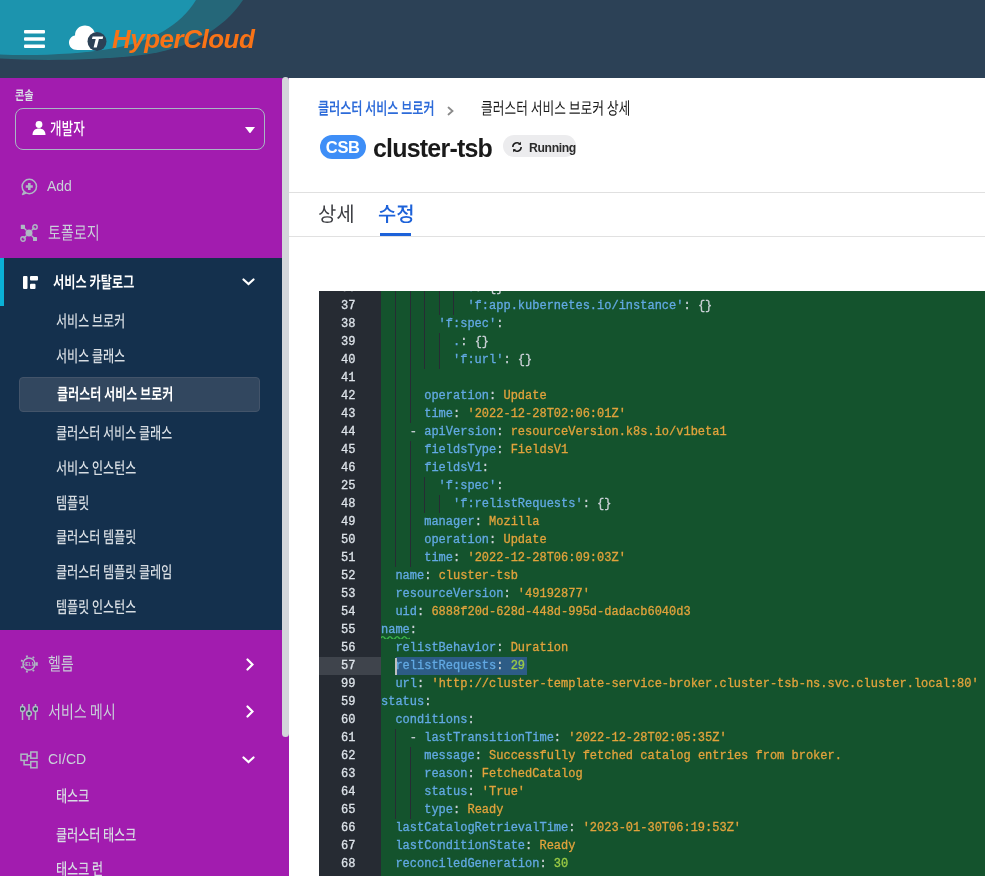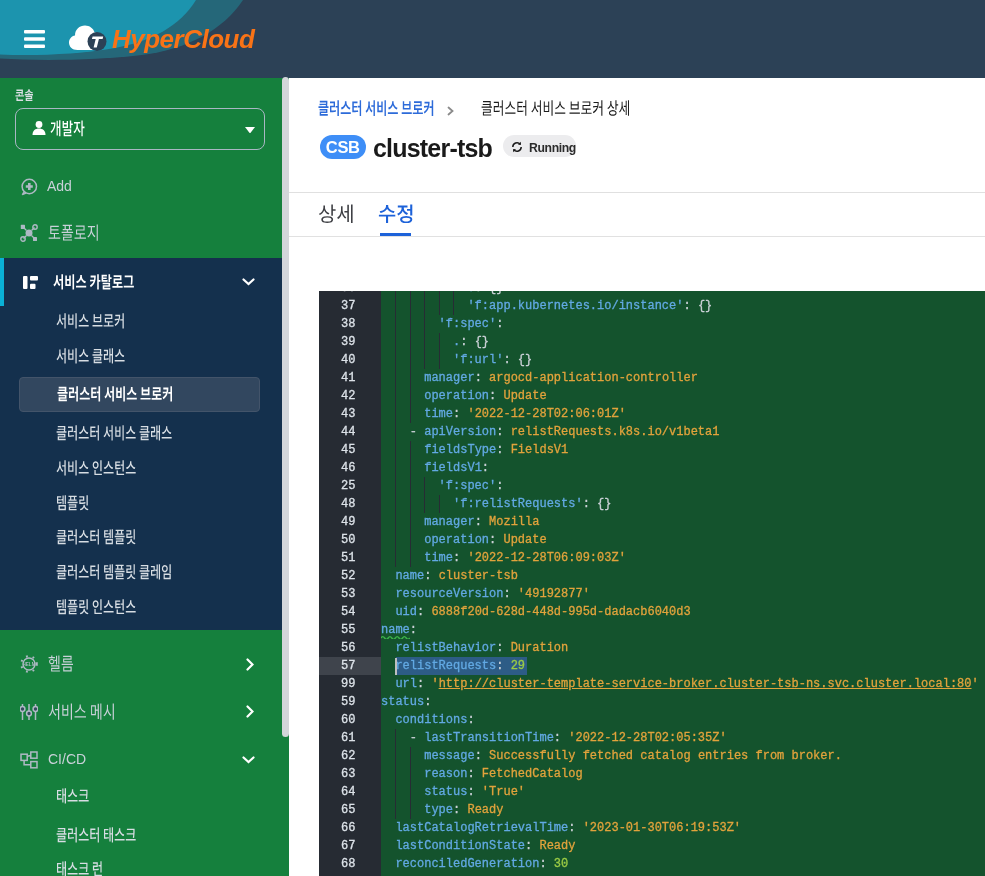--- a/index.html
+++ b/index.html
@@ -1,17 +1,17 @@
 <!DOCTYPE html>
 <html><head><meta charset="utf-8"><style>
 *{margin:0;padding:0;box-sizing:border-box}
 html,body{width:985px;height:876px;overflow:hidden;background:#fff;font-family:"Liberation Sans",sans-serif}
 .abs{position:absolute}
 #hdr{position:absolute;left:0;top:0;width:985px;height:78px;background:#2C4156}
-#sb{position:absolute;left:0;top:78px;width:289px;height:798px;background:#15803d}
+#sb{position:absolute;left:0;top:78px;width:289px;height:798px;background:#a21caf}
 #main{position:absolute;left:289px;top:78px;width:696px;height:798px;background:#fff}
 .cl,.ln{-webkit-text-stroke:0.3px currentColor}
 #ed{position:absolute;left:319px;top:291px;width:716px;height:585px;background:#14532d;overflow:hidden}
 .ln{position:absolute;left:0;width:36.5px;text-align:right;font:12px/18px "Liberation Mono",monospace;color:#DCE2E8}
 .cl{position:absolute;left:62px;font:12px/18px "Liberation Mono",monospace;white-space:pre;color:#CBD1D7}
 .k{color:#62A9E3}.p{color:#CBD1D7}.v{color:#E2A33C}.n{color:#9BCB45}
 .g{position:absolute;width:1px;background:#272C34}
 </style></head><body>
 <div id="hdr">
 <svg class="abs" style="left:0;top:0" width="280" height="78" viewBox="0 0 280 78" xmlns="http://www.w3.org/2000/svg">
@@ -204,27 +204,26 @@
     <div class="cl" style="top:-12px">            <span class="k">.</span><span class="p">:</span> <span class="p">{}</span></div>
     <div class="ln" style="top:6px">37</div>
     <div class="cl" style="top:6px">            <span class="k">'f:app.kubernetes.io/instance'</span><span class="p">:</span> <span class="p">{}</span></div>
     <div class="ln" style="top:24px">38</div>
     <div class="cl" style="top:24px">        <span class="k">'f:spec'</span><span class="p">:</span></div>
     <div class="ln" style="top:42px">39</div>
     <div class="cl" style="top:42px">          <span class="k">.</span><span class="p">:</span> <span class="p">{}</span></div>
     <div class="ln" style="top:60px">40</div>
     <div class="cl" style="top:60px">          <span class="k">'f:url'</span><span class="p">:</span> <span class="p">{}</span></div>
     <div class="ln" style="top:78px">41</div>
-    <div class="cl" style="top:78px">      <span class="k">manager</span><span class="p">:</span> <span class="v">argocd-application-controller</span></div>
     <div class="ln" style="top:96px">42</div>
     <div class="cl" style="top:96px">      <span class="k">operation</span><span class="p">:</span> <span class="v">Update</span></div>
     <div class="ln" style="top:114px">43</div>
     <div class="cl" style="top:114px">      <span class="k">time</span><span class="p">:</span> <span class="v">'2022-12-28T02:06:01Z'</span></div>
     <div class="ln" style="top:132px">44</div>
-    <div class="cl" style="top:132px">    <span class="p">-</span> <span class="k">apiVersion</span><span class="p">:</span> <span class="v">relistRequests.k8s.io/v1beta1</span></div>
+    <div class="cl" style="top:132px">    <span class="p">-</span> <span class="k">apiVersion</span><span class="p">:</span> <span class="v">resourceVersion.k8s.io/v1beta1</span></div>
     <div class="ln" style="top:150px">45</div>
     <div class="cl" style="top:150px">      <span class="k">fieldsType</span><span class="p">:</span> <span class="v">FieldsV1</span></div>
     <div class="ln" style="top:168px">46</div>
     <div class="cl" style="top:168px">      <span class="k">fieldsV1</span><span class="p">:</span></div>
     <div class="ln" style="top:186px">25</div>
     <div class="cl" style="top:186px">        <span class="k">'f:spec'</span><span class="p">:</span></div>
     <div class="ln" style="top:204px">48</div>
     <div class="cl" style="top:204px">          <span class="k">'f:relistRequests'</span><span class="p">:</span> <span class="p">{}</span></div>
     <div class="ln" style="top:222px">49</div>
     <div class="cl" style="top:222px">      <span class="k">manager</span><span class="p">:</span> <span class="v">Mozilla</span></div>
@@ -238,21 +237,21 @@
     <div class="cl" style="top:294px">  <span class="k">resourceVersion</span><span class="p">:</span> <span class="v">'49192877'</span></div>
     <div class="ln" style="top:312px">54</div>
     <div class="cl" style="top:312px">  <span class="k">uid</span><span class="p">:</span> <span class="v">6888f20d-628d-448d-995d-dadacb6040d3</span></div>
     <div class="ln" style="top:330px">55</div>
     <div class="cl" style="top:330px"><span class="k">name</span><span class="p">:</span></div>
     <div class="ln" style="top:348px">56</div>
     <div class="cl" style="top:348px">  <span class="k">relistBehavior</span><span class="p">:</span> <span class="v">Duration</span></div>
     <div class="ln" style="top:366px">57</div>
     <div class="cl" style="top:366px">  <span class="k">relistRequests</span><span class="p">:</span> <span class="n">29</span></div>
     <div class="ln" style="top:384px">99</div>
-    <div class="cl" style="top:384px">  <span class="k">url</span><span class="p">:</span> <span class="v">'</span><span class="v" style="text-decoration:underline">http://cluster-template-service-broker.cluster-tsb-ns.svc.cluster.local:80</span><span class="v">'</span></div>
+    <div class="cl" style="top:384px">  <span class="k">url</span><span class="p">:</span> <span class="v">'</span><span class="v" style="">http://cluster-template-service-broker.cluster-tsb-ns.svc.cluster.local:80</span><span class="v">'</span></div>
     <div class="ln" style="top:402px">59</div>
     <div class="cl" style="top:402px"><span class="k">status</span><span class="p">:</span></div>
     <div class="ln" style="top:420px">60</div>
     <div class="cl" style="top:420px">  <span class="k">conditions</span><span class="p">:</span></div>
     <div class="ln" style="top:438px">61</div>
     <div class="cl" style="top:438px">    <span class="p">-</span> <span class="k">lastTransitionTime</span><span class="p">:</span> <span class="v">'2022-12-28T02:05:35Z'</span></div>
     <div class="ln" style="top:456px">62</div>
     <div class="cl" style="top:456px">      <span class="k">message</span><span class="p">:</span> <span class="v">Successfully fetched catalog entries from broker.</span></div>
     <div class="ln" style="top:474px">63</div>
     <div class="cl" style="top:474px">      <span class="k">reason</span><span class="p">:</span> <span class="v">FetchedCatalog</span></div>

